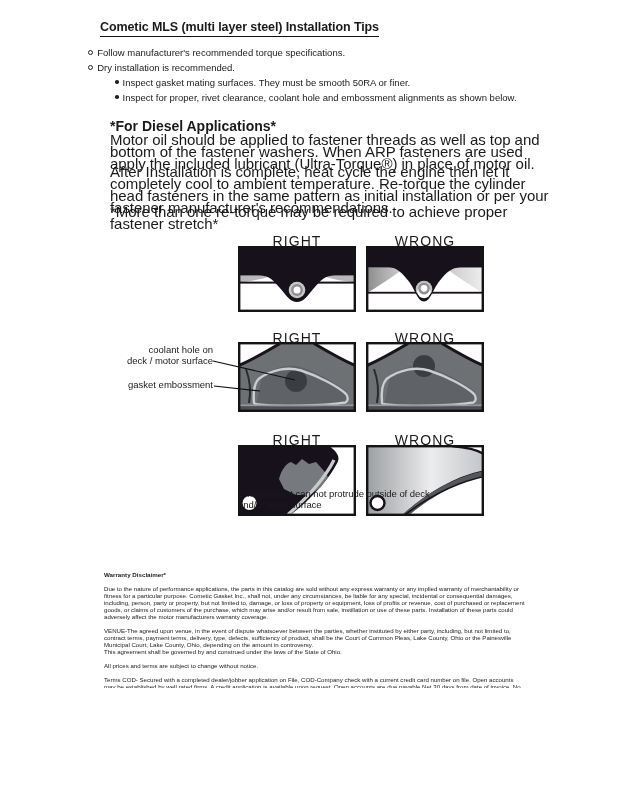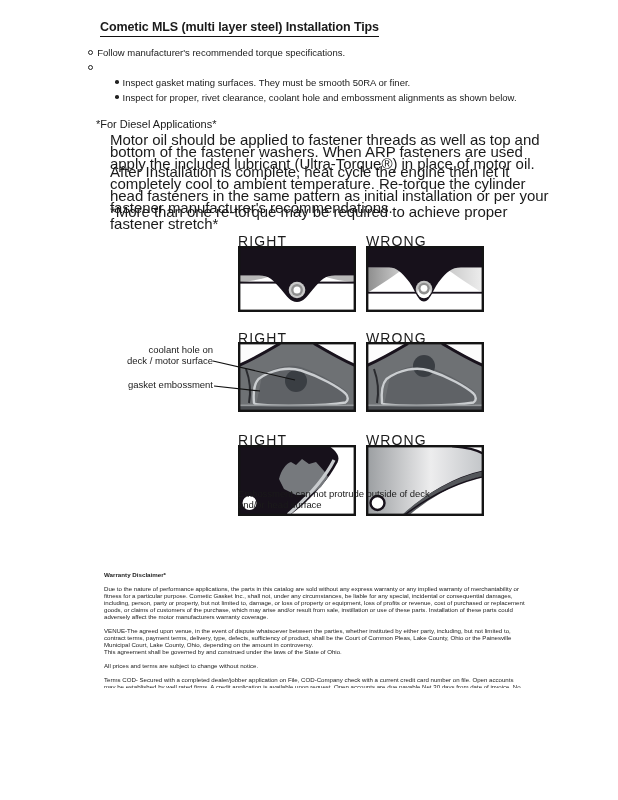--- a/index.html
+++ b/index.html
@@ -16,26 +16,26 @@
   }
 
   
   .bullets { left:88px; top:45px; width:460px; font-size:9.5px; }
   .b-row { display:flex; align-items:flex-start; height:15px; line-height:15px; }
   .b-row.sub { margin-left:27px;text-align:center; }
   .ring { flex:0 0 auto; width:3.2px; height:3.2px; border:1px solid #222; border-radius:50%; margin:4.6px 4px 0 0; }
   .dot  { flex:0 0 auto; width:3.6px; height:3.6px; background:#222; border-radius:50%; margin:5px 4px 0 0; }
 
   
-  .dheading { left:96px; top:118px; font-size:11px; font-weight:normal; }
+  .dheading { left:110px; top:118px; font-size:14px; font-weight:bold; }
   .dpara { left:110px; width:440px; font-size:15px; line-height:12px; letter-spacing:-0.05px; }
   .p1 { top:134px; } .p2 { top:166px; } .pnote { top:206px; }
 
   
-  .rw-label { width:118px; text-align:left; font-size:14px; letter-spacing:1.1px; color:#1c1c1c;text-decoration:underline; }
+  .rw-label { width:118px; text-align:center; font-size:14px; letter-spacing:1.1px; color:#1c1c1c;text-decoration:underline; }
   .caption { font-size:9.5px; line-height:11px; letter-spacing:-0.05px; }
 
   .ann { font-size:9.5px; line-height:11px; text-align:right; width:103px; left:110px; }
 
   
   .disclaimer { left:104px; top:571px; width:422px; font-size:6.1px; line-height:7.1px; color:#1b1b1b; letter-spacing:0; }
   .disclaimer h4 { margin:0 0 7px 0; font-size:6.2px; font-weight:bold; }
   .disclaimer p { margin:6.5px 0 0 0; }
   .disclaimer p.tight { margin-top:0; }
   .disclaimer p.first { margin-top:0; }
@@ -51,20 +51,21 @@
 
   <div class="abs title">Cometic MLS (multi layer steel) Installation Tips</div>
 
   <div class="abs bullets">
     <div class="b-row">
       <span class="ring"></span>
       <span>Follow manufacturer's recommended torque specifications.</span>
     </div>
     <div class="b-row">
       <span class="ring"></span>
+      <span>Dry installation is recommended.</span>
     </div>
     <div class="b-row sub">
       <span class="dot"></span>
       <span>Inspect gasket mating surfaces.  They must be smooth 50RA or finer.</span>
     </div>
     <div class="b-row sub">
       <span class="dot"></span>
       <span>Inspect for proper, rivet clearance, coolant hole and embossment alignments as shown below.</span>
     </div>
   </div>

